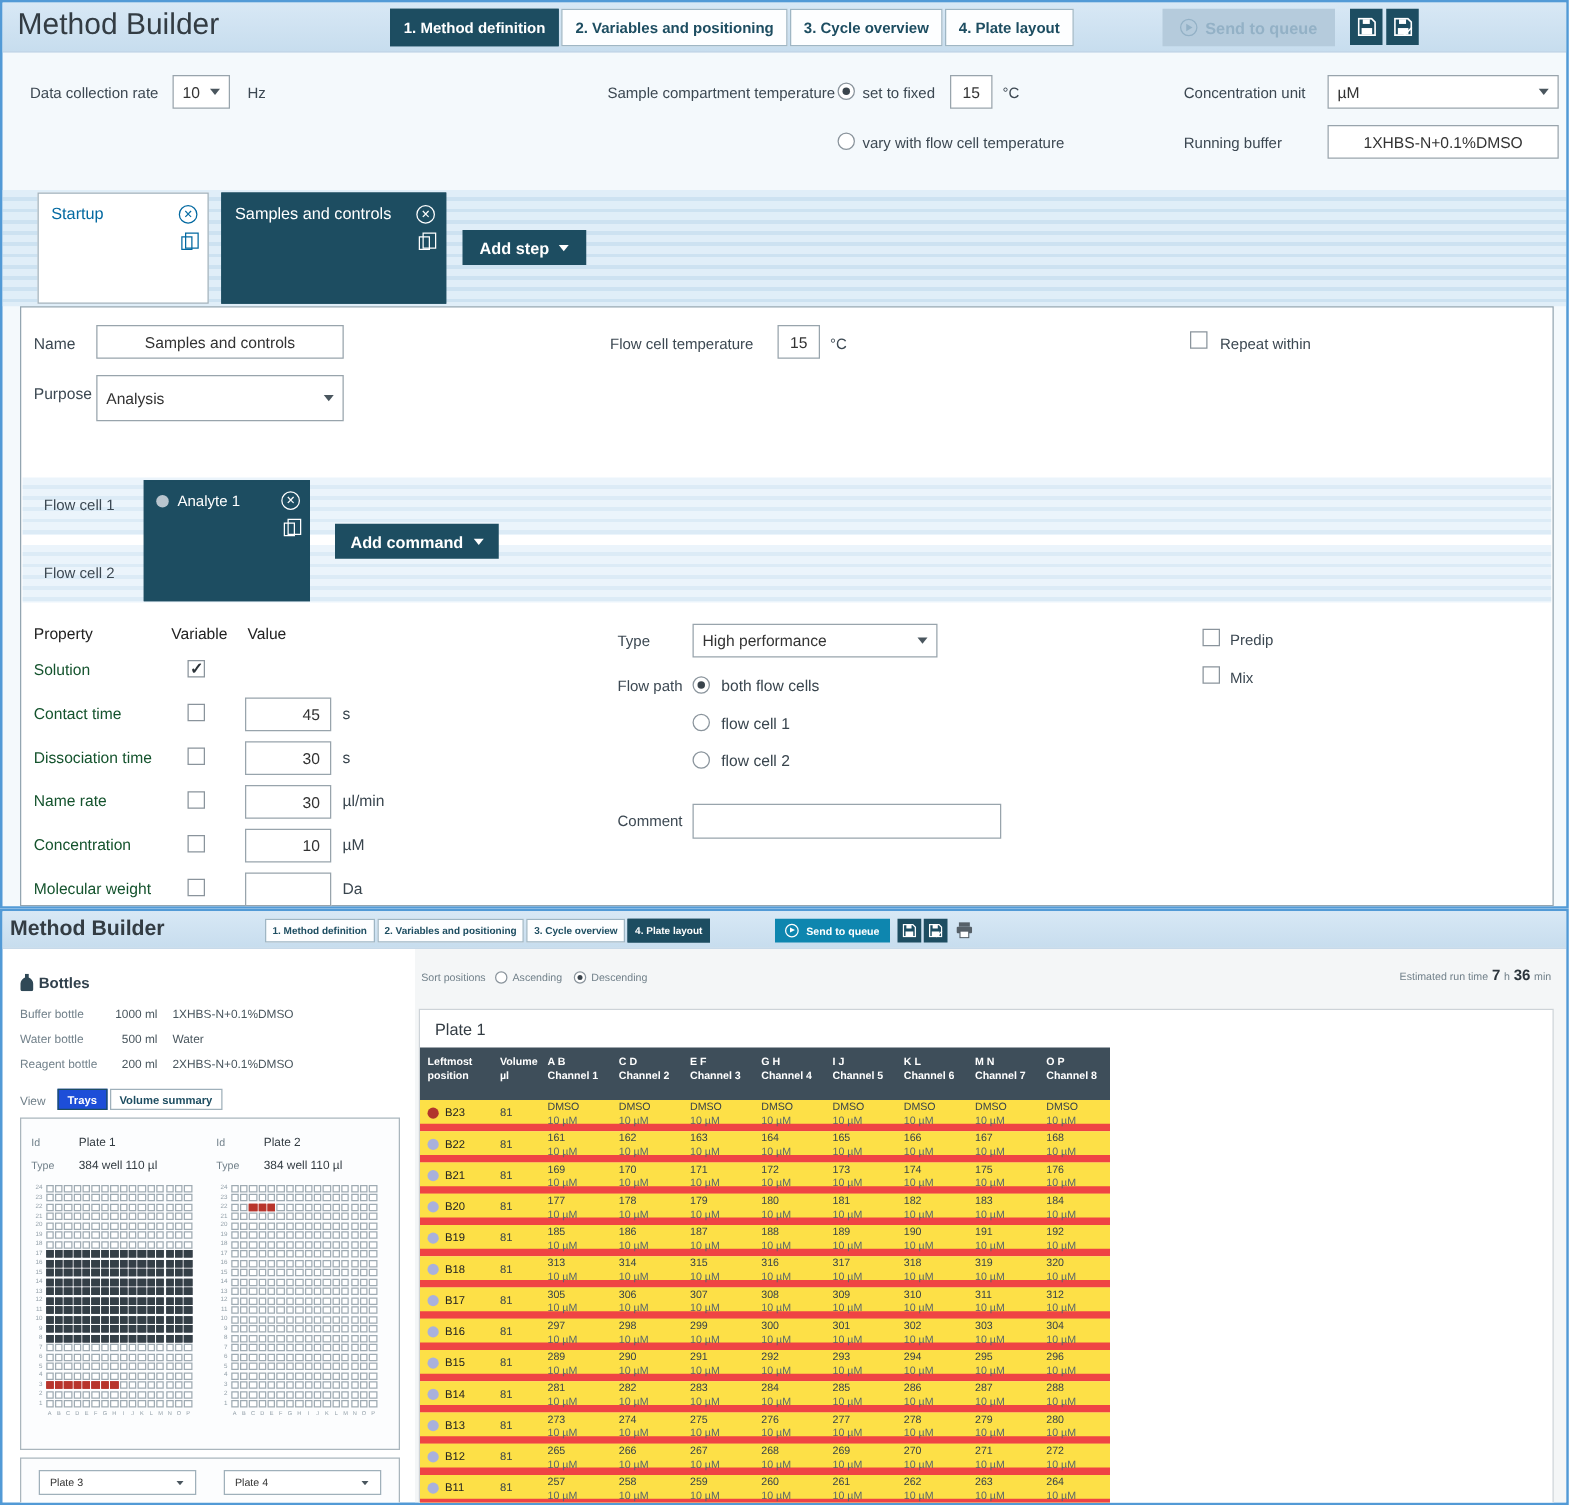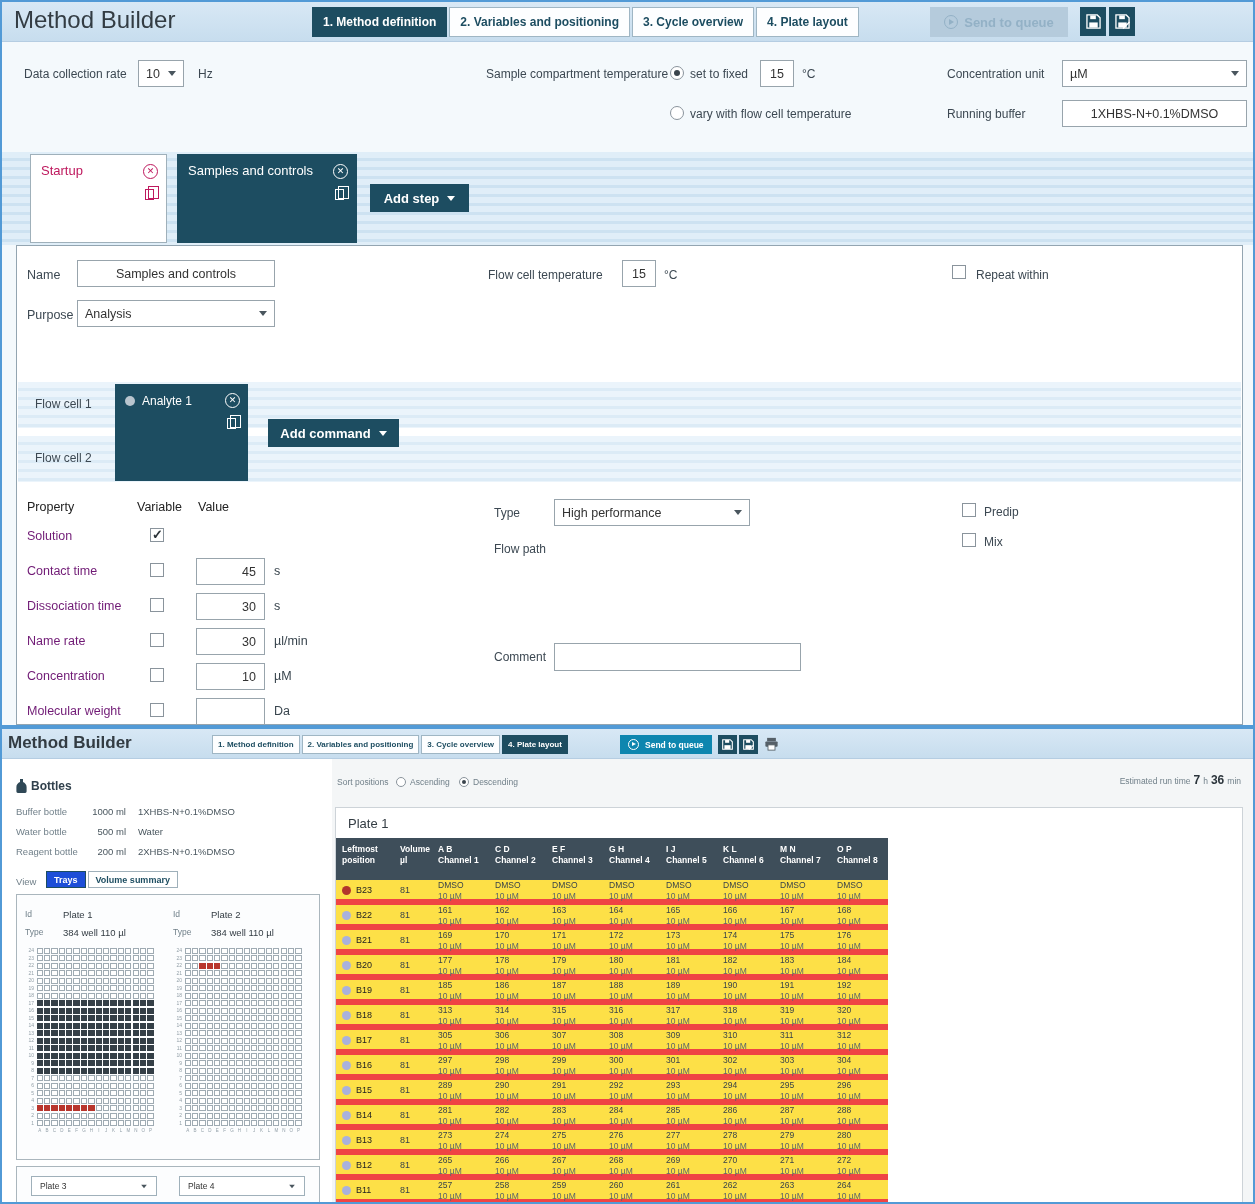--- a/index.html
+++ b/index.html
@@ -41,33 +41,33 @@
 .radio{display:inline-block;width:14px;height:14px;border:1px solid #8a949c;border-radius:50%;background:#fff;position:relative}
 .radio.sel::after{content:"";position:absolute;left:3px;top:3px;width:6px;height:6px;border-radius:50%;background:#3a444c}
 .radio.sm{width:10px;height:10px}
 .radio.sm.sel::after{left:2px;top:2px;width:4px;height:4px}
 .cb{display:inline-block;width:14px;height:14px;border:1px solid #8a949c;background:#fff;position:relative}
 .cb.checked::after{content:"✓";position:absolute;left:1px;top:-2px;font-size:13px;font-weight:bold;color:#2b3338}
 .band{position:absolute;left:0;right:0;background:repeating-linear-gradient(180deg,#e0eef8 0px,#e0eef8 6px,#cde2f1 6px,#cde2f1 9px)}
 #step-band{top:150px;height:93px}
 .fcrow{position:absolute;left:16px;width:1223px;height:46px;background:repeating-linear-gradient(180deg,#ebf4fb 0px,#ebf4fb 6px,#dcebf6 6px,#dcebf6 9px)}
 .fcrow .lbl{position:absolute;left:17px;top:15px}
-.stab{position:absolute;border:1px solid #9fb0ba;background:#fff;color:#be185d}
+.stab{position:absolute;border:1px solid #9fb0ba;background:#fff;color:#0369a1}
 .stab.dark{background:#1d4d61;border-color:#1d4d61;color:#fff}
 .stl{position:absolute;left:10px;top:8px;font-size:13px;white-space:nowrap}
 .xc{position:absolute;width:15px;height:15px;border:1.5px solid currentColor;border-radius:50%;text-align:center;font-size:9px;line-height:12px}
 .xc::before{content:"✕"}
 .cpy{position:absolute;width:9px;height:11px;border:1.4px solid currentColor}
 .cpy::before{content:"";position:absolute;left:2px;top:-4px;width:9px;height:11px;border:1.4px solid currentColor}
 .dbtn{position:absolute;background:#1d4d61;color:#fff;font-weight:bold;font-size:13px;display:flex;align-items:center;justify-content:center;gap:8px}
 #main-panel{position:absolute;left:14px;top:243px;width:1227px;height:480px;background:#fff;border:1px solid #93a5b1}
 .adot{position:absolute;width:10px;height:10px;border-radius:50%;background:#b9c5ce}
 #prop-rows{position:absolute;left:25px;top:518px;width:320px}
 .prow{position:relative;height:35px}
-.plabel{position:absolute;left:0;top:9px;font-size:12.5px;color:#701a75;white-space:nowrap}
+.plabel{position:absolute;left:0;top:9px;font-size:12.5px;color:#14532d;white-space:nowrap}
 .pcb{position:absolute!important;left:123px;top:8px}
 .pinp{position:absolute;left:169px;top:3px;width:69px;height:27px;border:1px solid #98a4ac;background:#fff;font-size:12.5px;color:#333;text-align:right;padding:6px 8px 0 0}
 .punit{position:absolute;left:247px;top:9px;font-size:12.5px;color:#39454e;white-space:nowrap}
 #flowpath{position:absolute;left:552px;top:539px}
 .fprow{height:30px;display:flex;align-items:flex-start;gap:9px}
 .fplbl{font-size:12.5px;color:#39454e;padding-top:1px}
 
 #right-bg{position:absolute;left:330px;top:30px;right:0;bottom:0;background:#f4f6f7}
 .slbl{position:absolute;font-size:8.5px;color:#71808a;white-space:nowrap}
 #runtime{position:absolute;right:12px;top:44px;display:flex;align-items:baseline;gap:3px}
@@ -182,21 +182,21 @@
   <div id="main-panel"></div>
 
   <span class="lbl s13" style="left:25px;top:266px">Name</span>
   <div class="inp" style="left:75px;top:258px;width:198px;height:27px">Samples and controls</div>
   <span class="lbl" style="left:486px;top:266px">Flow cell temperature</span>
   <div class="inp" style="left:620px;top:258px;width:34px;height:27px">15</div>
   <span class="lbl" style="left:662px;top:266px">°C</span>
   <span class="cb" style="position:absolute;left:950px;top:263px"></span>
   <span class="lbl" style="left:974px;top:266px">Repeat within</span>
   <span class="lbl s13" style="left:25px;top:306px">Purpose</span>
-  <div class="dd" style="left:75px;top:298px;width:198px;height:27px">
+  <div class="dd" style="left:75px;top:298px;width:198px;height:37px">
     <span>Analysis</span>
       <span class="tri"></span>
   </div>
 
   <div class="fcrow" style="top:380px">
     <span class="lbl">Flow cell 1</span>
   </div>
   <div class="fcrow" style="top:434px">
     <span class="lbl">Flow cell 2</span>
   </div>
@@ -250,20 +250,34 @@
         <div class="punit">Da</div>
       </div>
     </div>
 
   <span class="lbl" style="left:492px;top:504px">Type</span>
   <div class="dd" style="left:552px;top:497px;width:196px;height:27px">
     <span>High performance</span>
       <span class="tri"></span>
   </div>
   <span class="lbl" style="left:492px;top:540px">Flow path</span>
+  <div id="flowpath">
+      <div class="fprow">
+        <span class="radio sel"></span>
+        <span class="fplbl">both flow cells</span>
+      </div>
+      <div class="fprow">
+        <span class="radio"></span>
+        <span class="fplbl">flow cell 1</span>
+      </div>
+      <div class="fprow">
+        <span class="radio"></span>
+        <span class="fplbl">flow cell 2</span>
+      </div>
+    </div>
   <span class="lbl" style="left:492px;top:648px">Comment</span>
   <div class="inp" style="left:552px;top:641px;width:247px;height:28px"></div>
   <span class="cb" style="position:absolute;left:960px;top:501px"></span>
   <span class="lbl" style="left:982px;top:503px">Predip</span>
   <span class="cb" style="position:absolute;left:960px;top:531px"></span>
   <span class="lbl" style="left:982px;top:533px">Mix</span>
 </div>
 
 <div class="shot" id="shot-bottom">
   <div id="right-bg"></div>

